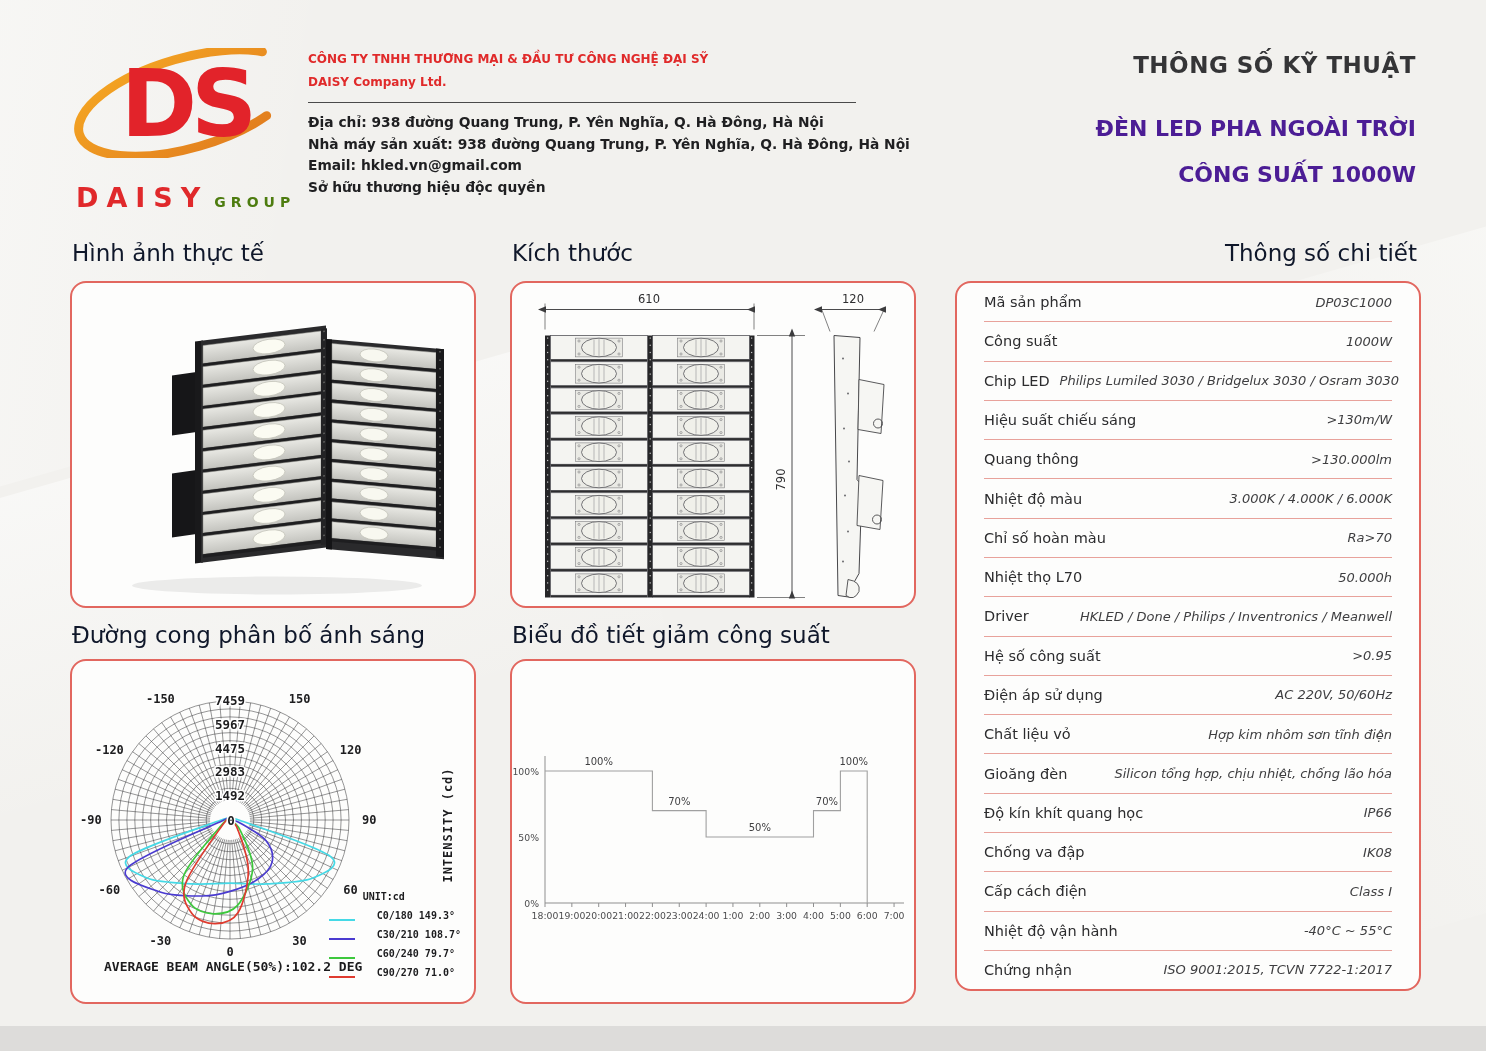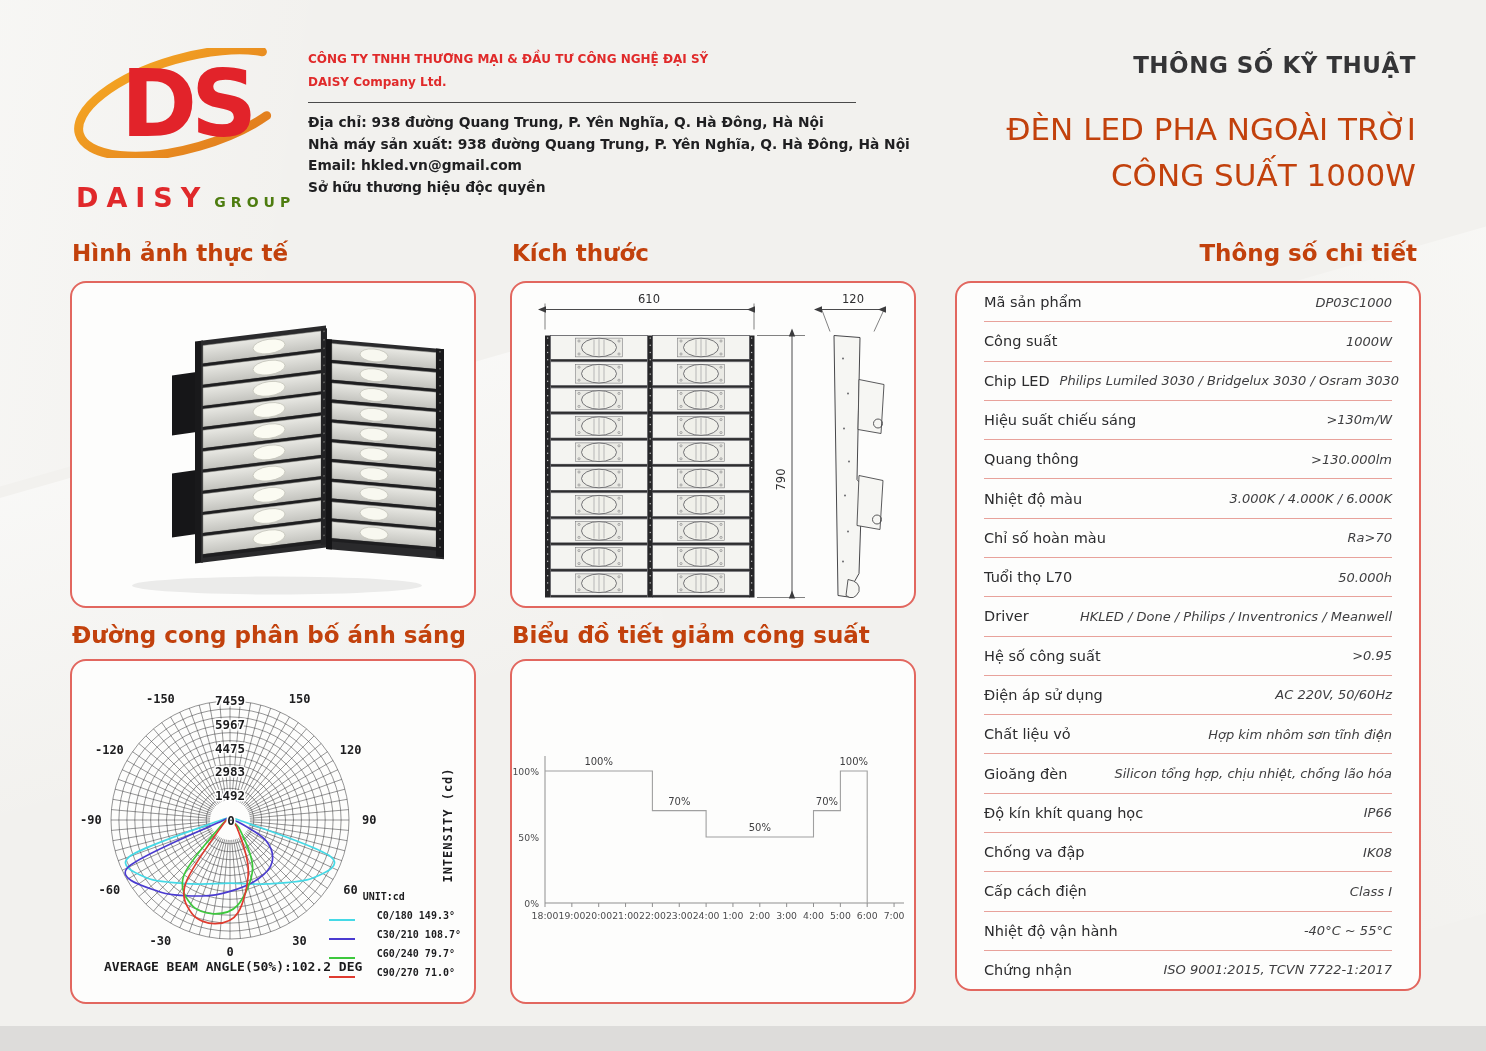--- a/index.html
+++ b/index.html
@@ -17,24 +17,24 @@
   .logo{position:absolute;left:70px;top:48px;width:240px;}
   .logo-word{display:flex;align-items:baseline;margin-top:20px;padding-left:6px;}
   .logo-daisy{font-size:27px;font-weight:bold;color:#e0292b;letter-spacing:8px;}
   .logo-group{font-size:14px;font-weight:bold;color:#4d7c0f;letter-spacing:5px;margin-left:6px;}
   .company{position:absolute;left:308px;top:48px;width:560px;}
   .company-name{font-size:12px;font-weight:bold;color:#e02a2a;line-height:23px;white-space:nowrap;}
   .company-divider{border:none;border-top:1.5px solid #4a4a4a;width:548px;margin:8px 0 9px 0;}
   .company-line{font-size:13.8px;font-weight:bold;color:#1f1f21;line-height:21.5px;white-space:nowrap;}
   .doc-head{position:absolute;right:70px;top:52px;text-align:right;}
   .doc-title{font-size:23px;font-weight:bold;color:#353537;letter-spacing:.5px;margin-bottom:28px;}
-  .prod-title{font-size:31px;font-weight:normal;color:#c2410c;line-height:46px;}
+  .prod-title{font-size:22px;font-weight:bold;color:#4c1d95;line-height:46px;}
 
   
-  .sec-title{position:absolute;font-size:23px;font-weight:bold;color:#c2410c;white-space:nowrap;}
+  .sec-title{position:absolute;font-size:23px;font-weight:normal;color:#0f172a;white-space:nowrap;}
   .card{position:absolute;background:#fdfdfc;border:2.5px solid #e2675f;border-radius:16px;overflow:hidden;}
   .card svg{display:block;width:100%;height:100%;}
 
   
   .specs-title{left:955px;top:240px;width:462px;text-align:right;}
   .spec-table{display:flex;flex-direction:column;height:100%;}
   .spec-row{flex:1;display:flex;align-items:center;justify-content:space-between;
             margin:0 27px;border-bottom:1px solid #e8a29b;gap:10px;}
   .spec-row:last-child{border-bottom:none;}
   .spec-label{font-size:14.5px;font-weight:normal;color:#2c2c2e;white-space:nowrap;}
@@ -282,21 +282,21 @@
         </div>
       <div class="spec-row">
           <span class="spec-label">Nhiệt độ màu</span>
           <span class="spec-value">3.000K / 4.000K / 6.000K</span>
         </div>
       <div class="spec-row">
           <span class="spec-label">Chỉ số hoàn màu</span>
           <span class="spec-value">Ra&gt;70</span>
         </div>
       <div class="spec-row">
-          <span class="spec-label">Tuổi thọ L70</span>
+          <span class="spec-label">Nhiệt thọ L70</span>
           <span class="spec-value">50.000h</span>
         </div>
       <div class="spec-row">
           <span class="spec-label">Driver</span>
           <span class="spec-value">HKLED / Done / Philips / Inventronics / Meanwell</span>
         </div>
       <div class="spec-row">
           <span class="spec-label">Hệ số công suất</span>
           <span class="spec-value">&gt;0.95</span>
         </div>

